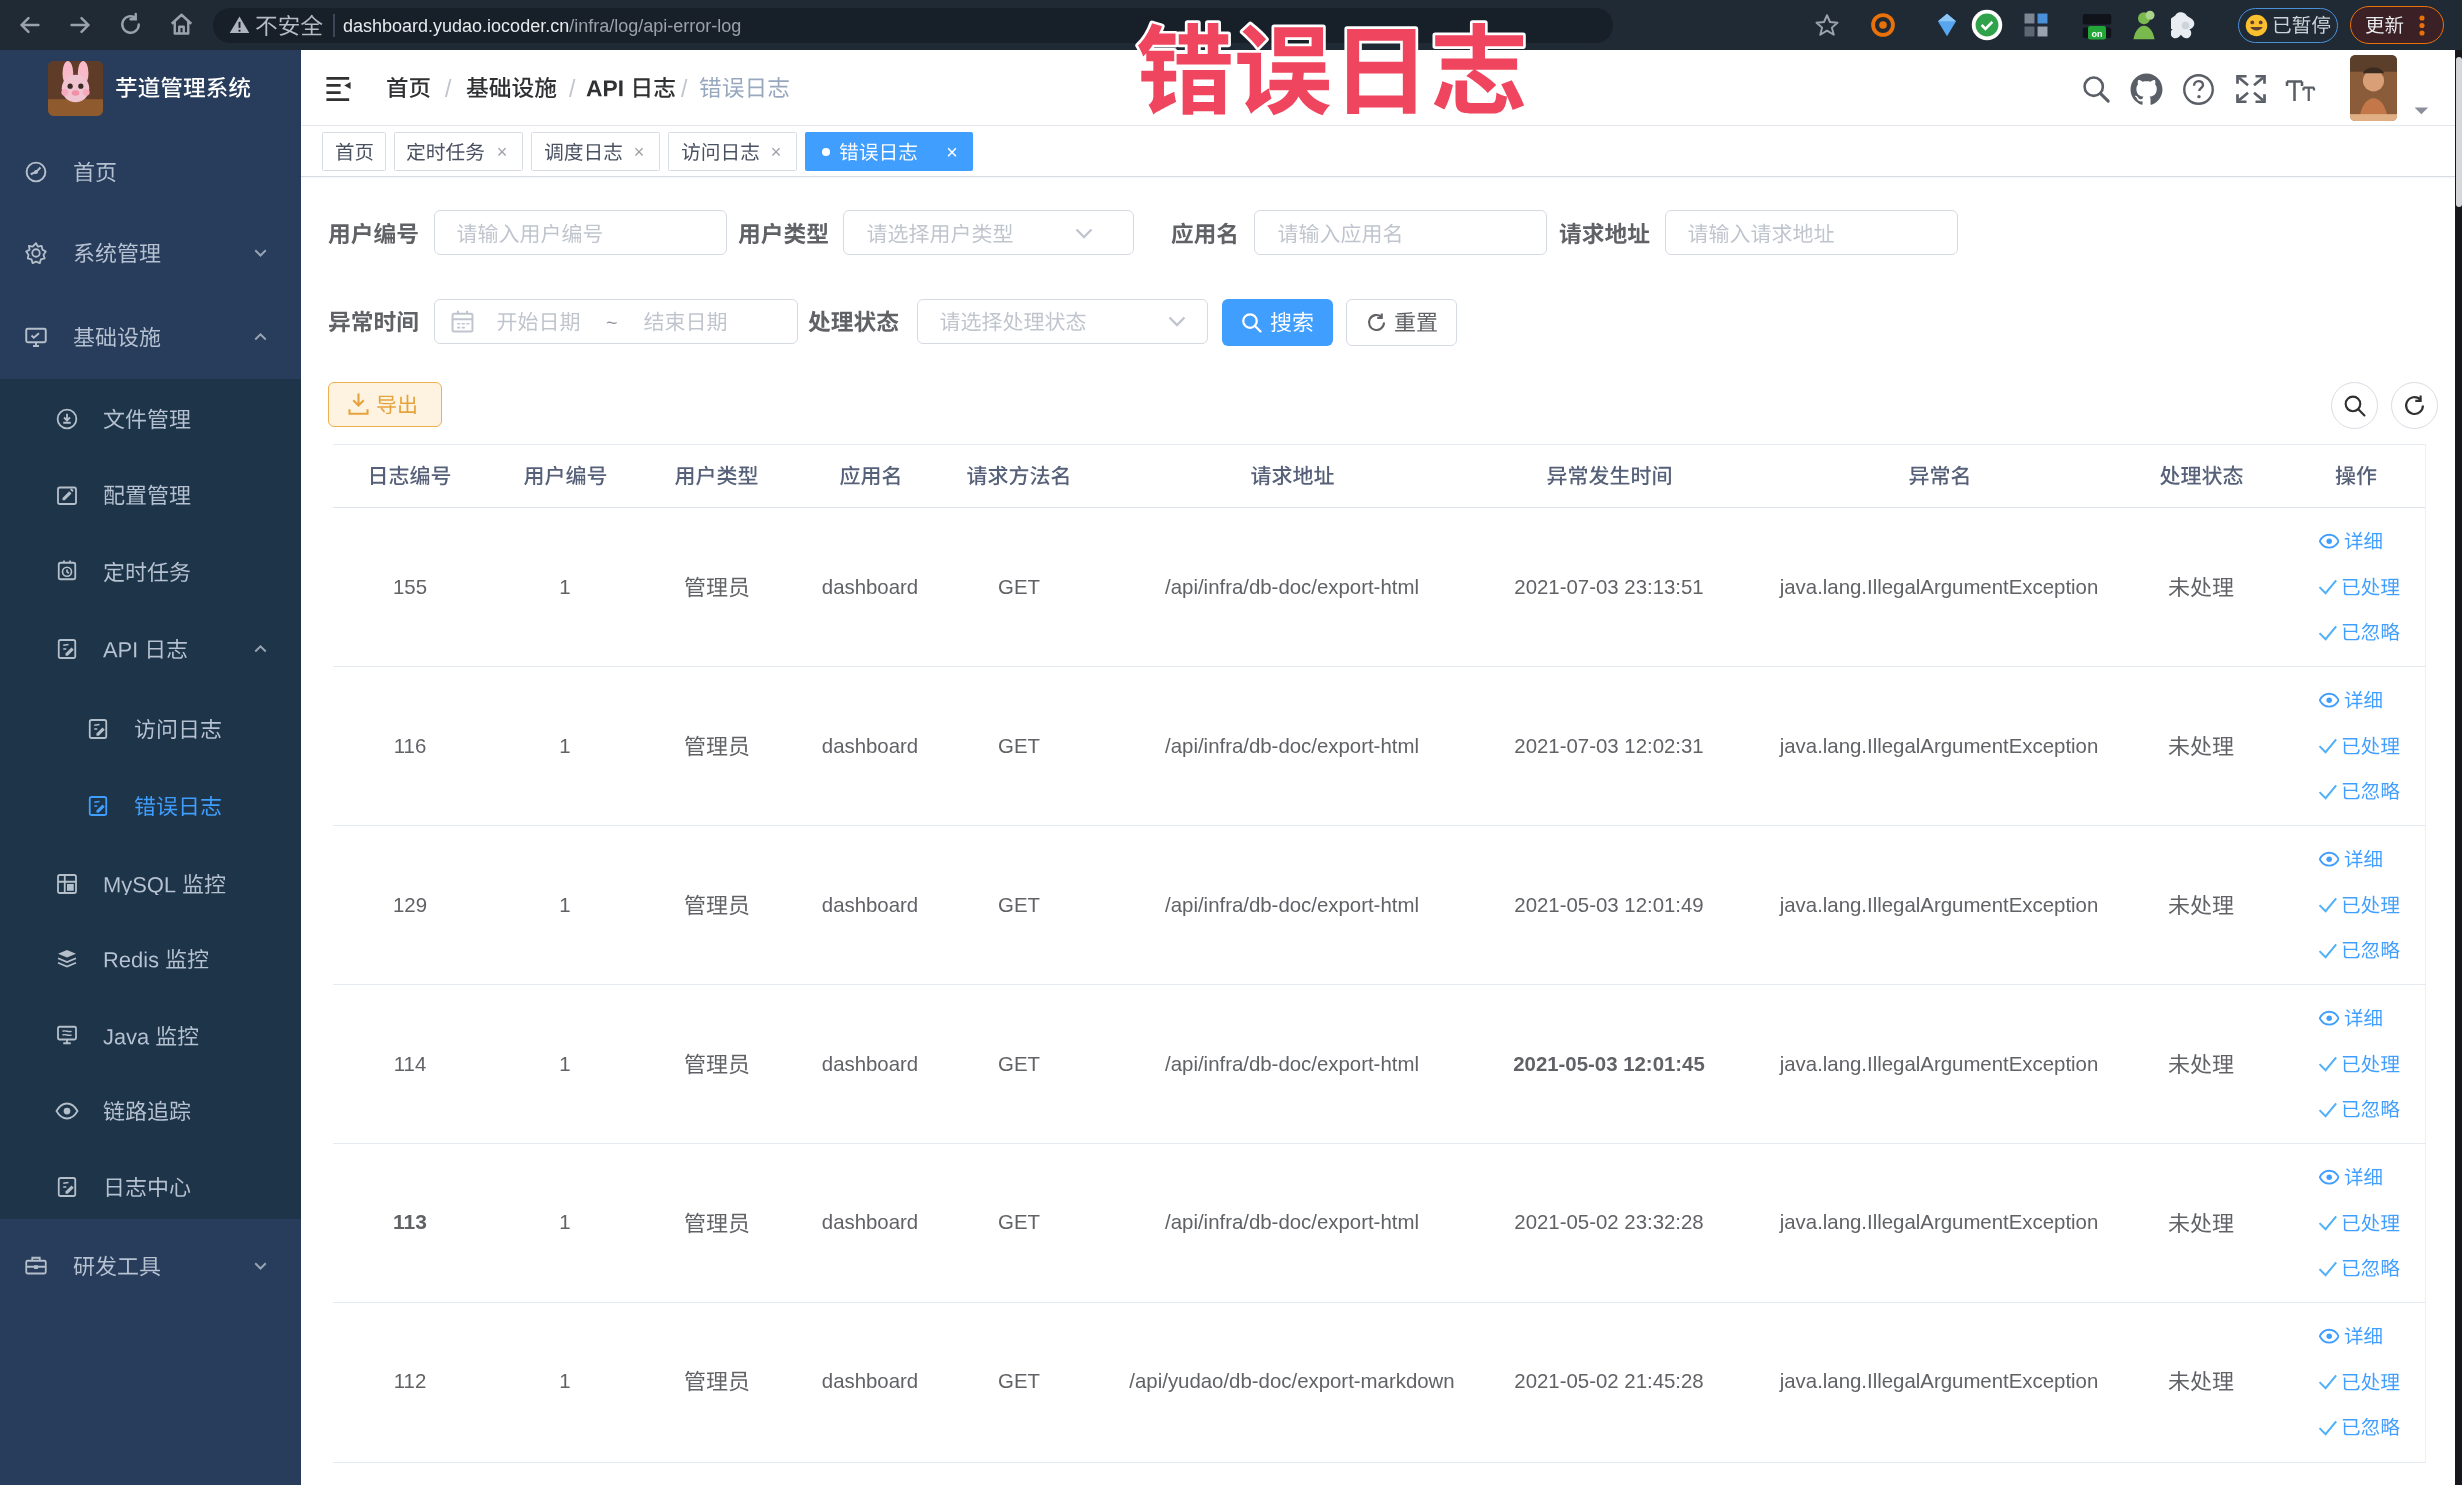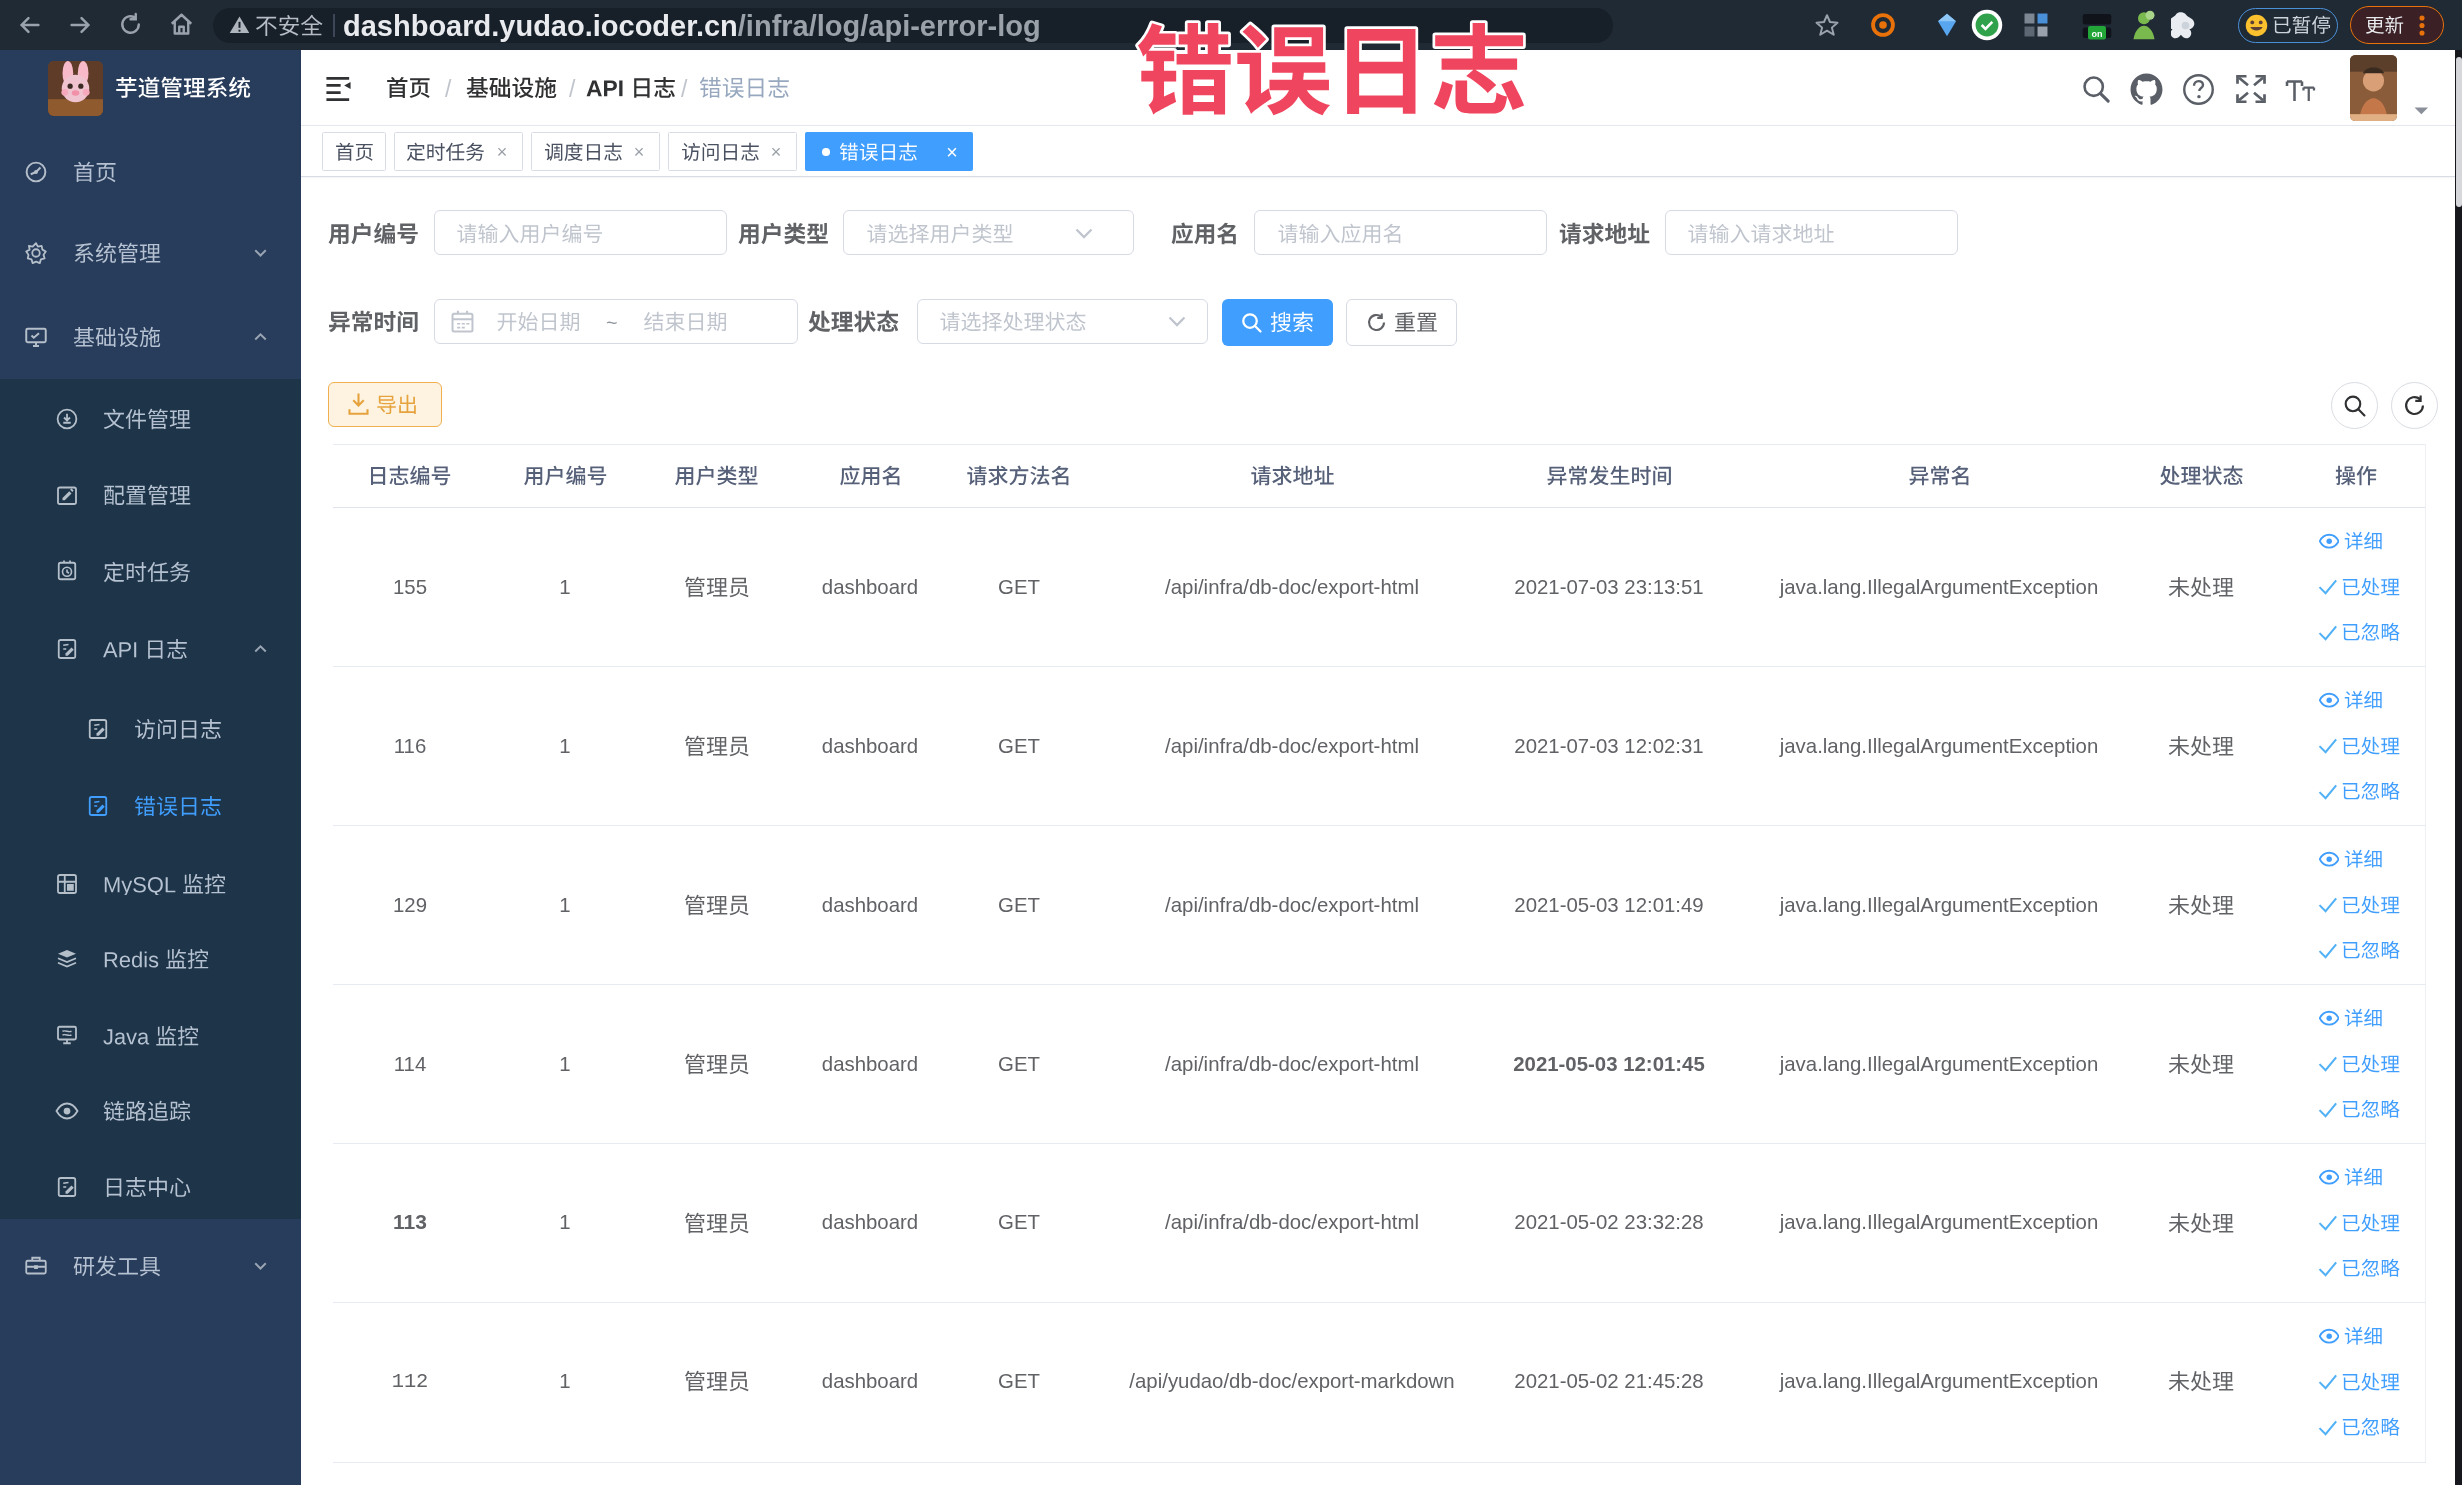--- a/index.html
+++ b/index.html
@@ -186,21 +186,21 @@
       <path d="M14 2L27 24H1Z" fill="#aeb5bd"></path>
       <rect x="12.7" y="9" width="2.6" height="8" fill="#171f29"></rect>
       <rect x="12.7" y="19.5" width="2.6" height="2.6" fill="#171f29"></rect>
     </svg></div>
 <div style="position:absolute;left:255px;top:13.6px;line-height:0"><svg width="68" height="23" viewBox="0 -880 3000 1000" fill="#b6bcc4">
       <use href="#g0" x="0"></use>
       <use href="#g1" x="1000"></use>
       <use href="#g2" x="2000"></use>
     </svg></div>
 <div style="position:absolute;left:333px;top:13.6px;width:1.5px;height:23px;background:#3c4656"></div>
-<div style="position:absolute;top:26px;left:343px;transform:translate(0,-50%);font-family:'Liberation Sans',sans-serif;font-size:29px;font-weight:700;color:#e8eaed;white-space:nowrap"><span style="color:#e8eaed">dashboard.yudao.iocoder.cn</span><span style="color:#9aa1a9">/infra/log/api-error-log</span></div>
+<div style="position:absolute;top:26px;left:343px;transform:translate(0,-50%);font-family:'Liberation Sans',sans-serif;font-size:18px;font-weight:400;color:#e8eaed;white-space:nowrap"><span style="color:#e8eaed">dashboard.yudao.iocoder.cn</span><span style="color:#9aa1a9">/infra/log/api-error-log</span></div>
 <div style="position:absolute;left:1815px;top:13px;line-height:0"><svg width="24" height="24" viewBox="0 0 32 32">
       <path d="M16 3l4 9 10 1-7.5 6.5L25 29l-9-5.5L7 29l2.5-9.5L2 13l10-1z" stroke="#9aa2ad" stroke-width="2.6" fill="none" stroke-linejoin="round"></path>
     </svg></div>
 <div style="position:absolute;left:1870px;top:12px;line-height:0"><svg width="26" height="26" viewBox="0 0 34 34">
       <circle cx="17" cy="17" r="13" fill="none" stroke="#e8710a" stroke-width="5"></circle>
       <circle cx="17" cy="17" r="5" fill="#e8710a"></circle>
     </svg></div>
 <div style="position:absolute;left:1935px;top:12px;line-height:0"><svg width="24" height="26" viewBox="0 0 32 34">
       <path d="M16 2l12 10-12 20L4 12Z" fill="#58a6f0"></path>
       <path d="M16 2l12 10H4Z" fill="#8ec6f5"></path>
@@ -969,21 +969,21 @@
     </svg></div>
 <div style="position:absolute;left:2318px;top:1260px;line-height:0"><svg width="19.7" height="16.7" viewBox="0 0 26 22">
       <path d="M2 12l8 8L24 3" stroke="#51b1f7" stroke-width="2.7" fill="none"></path>
     </svg></div>
 <div style="position:absolute;left:2341px;top:1258px;line-height:0"><svg width="59" height="19.7" viewBox="0 -880 3000 1000" fill="#409eff">
       <use href="#g3" x="0"></use>
       <use href="#g158" x="1000"></use>
       <use href="#g159" x="2000"></use>
     </svg></div>
 <div style="position:absolute;left:333px;top:1462px;width:2093px;height:0px;border-top:0.8px solid #e6ebf2"></div>
-<div style="position:absolute;top:1381px;left:410px;transform:translate(-50%,-50%);font-family:Liberation Mono, monospace;font-size:20.4px;font-weight:400;color:#606266;white-space:nowrap">112</div>
+<div style="position:absolute;top:1381px;left:410px;transform:translate(-50%,-50%);font-family:Liberation Sans, sans-serif;font-size:20.4px;font-weight:400;color:#606266;white-space:nowrap">112</div>
 <div style="position:absolute;top:1381px;left:565px;transform:translate(-50%,-50%);font-family:'Liberation Sans',sans-serif;font-size:20.4px;font-weight:400;color:#606266;white-space:nowrap">1</div>
 <div style="position:absolute;left:684px;top:1370px;line-height:0"><svg width="66" height="22" viewBox="0 -880 3000 1000" fill="#606266">
       <use href="#g18" x="0"></use>
       <use href="#g19" x="1000"></use>
       <use href="#g154" x="2000"></use>
     </svg></div>
 <div style="position:absolute;top:1381px;left:870px;transform:translate(-50%,-50%);font-family:'Liberation Sans',sans-serif;font-size:20.4px;font-weight:400;color:#606266;white-space:nowrap">dashboard</div>
 <div style="position:absolute;top:1381px;left:1019px;transform:translate(-50%,-50%);font-family:'Liberation Sans',sans-serif;font-size:20.4px;font-weight:400;color:#606266;white-space:nowrap">GET</div>
 <div style="position:absolute;top:1381px;left:1292px;transform:translate(-50%,-50%);font-family:'Liberation Sans',sans-serif;font-size:20.4px;font-weight:400;color:#606266;white-space:nowrap">/api/yudao/db-doc/export-markdown</div>
 <div style="position:absolute;top:1381px;left:1609px;transform:translate(-50%,-50%);font-family:'Liberation Sans',sans-serif;font-size:20.4px;font-weight:400;color:#606266;white-space:nowrap">2021-05-02 21:45:28</div>

